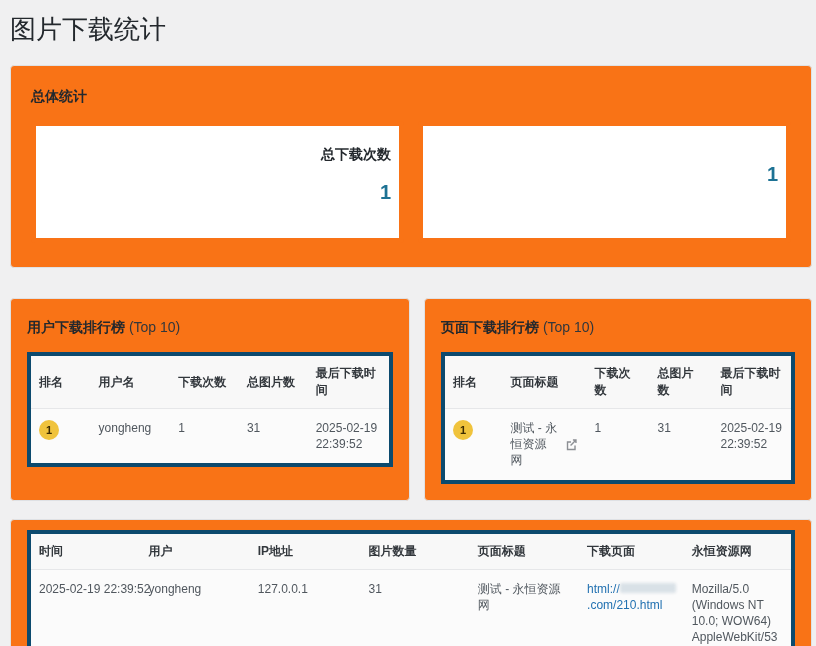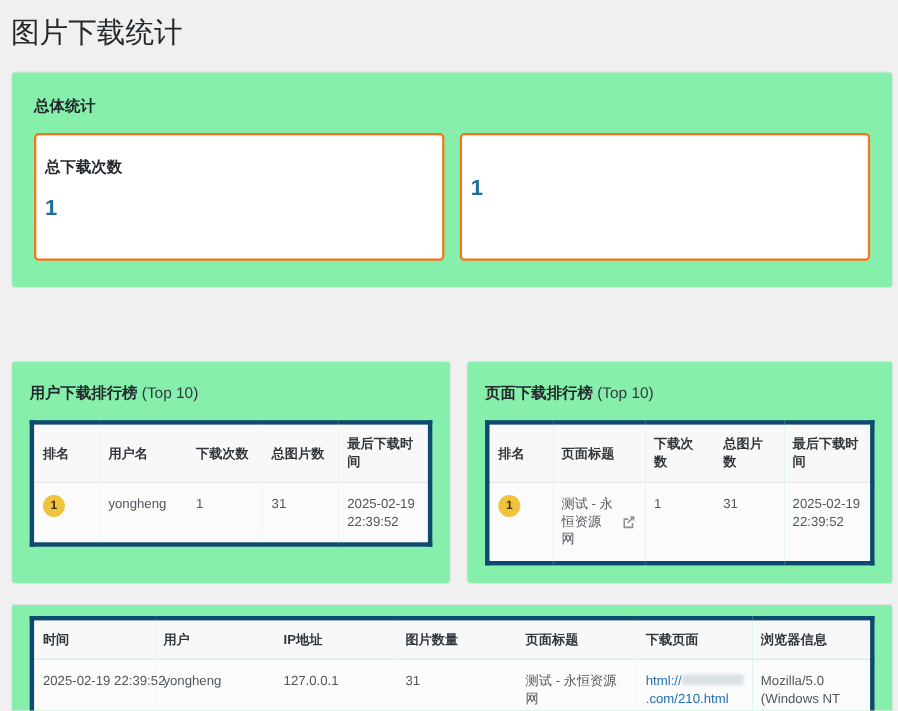--- a/index.html
+++ b/index.html
@@ -11,47 +11,47 @@
     color: #50575e;
   }
   .wrap { padding: 8px 4px 0 10px; }
 
   h1.page-title {
     font-size: 26px; font-weight: 400; color: #23282d;
     margin: 4px 0 18px 0;
   }
 
   .panel {
-    background: #86efac;
+    background: #f97316;
     border: 1px solid #dfe1e4;
     border-radius: 4px;
   }
   .panel-heading {
     font-size: 14px; font-weight: 700; color: #23282d;
     margin: 10px 0 15px 0;
   }
   .panel-heading .suffix { font-weight: 400; color: #32373c; }
 
   
   .panel-overall { padding: 12px 20px 24px 20px; }
   .cards { display: flex; gap: 14px; }
   .card {
     flex: 1;
     background: #fff;
-    border: 2px solid #f97316;
+    border: 5px solid #f97316;
     border-radius: 4px;
-    text-align: left;
+    text-align: right;
     padding: 20px 8px 34px 8px;
   }
   .card-label { font-size: 14px; font-weight: 700; color: #23282d; }
   .card-value { margin-top: 17px; font-size: 20px; font-weight: 700; color: #1d7294; }
 
   
   .row2 { display: flex; gap: 14px; margin-top: 30px; }
-  .panel-rank { padding: 10px 16px 16px 16px; margin-top: 36px; }
+  .panel-rank { padding: 10px 16px 16px 16px; }
   .panel-rank-user { width: 400px; flex: 0 0 auto; }
   .panel-rank-page { flex: 1; min-width: 0; }
 
   table.data-table {
     width: 100%;
     border-collapse: collapse;
     table-layout: fixed;
     font-size: 12px;
     border: 4px solid #0c4a6e;
   }
@@ -211,21 +211,21 @@
           <col style="width:14.3%">
       </colgroup>
       <thead>
         <tr>
           <th>时间</th>
           <th>用户</th>
           <th>IP地址</th>
           <th>图片数量</th>
           <th>页面标题</th>
           <th>下载页面</th>
-          <th>浏览器信息</th>
+          <th>永恒资源网</th>
         </tr>
       </thead>
       <tbody>
         <tr>
           <td class="nowrap">2025-02-19 22:39:52</td>
           <td>yongheng</td>
           <td>127.0.0.1</td>
           <td>31</td>
           <td>测试 - 永恒资源网</td>
           <td class="wrap-any">

